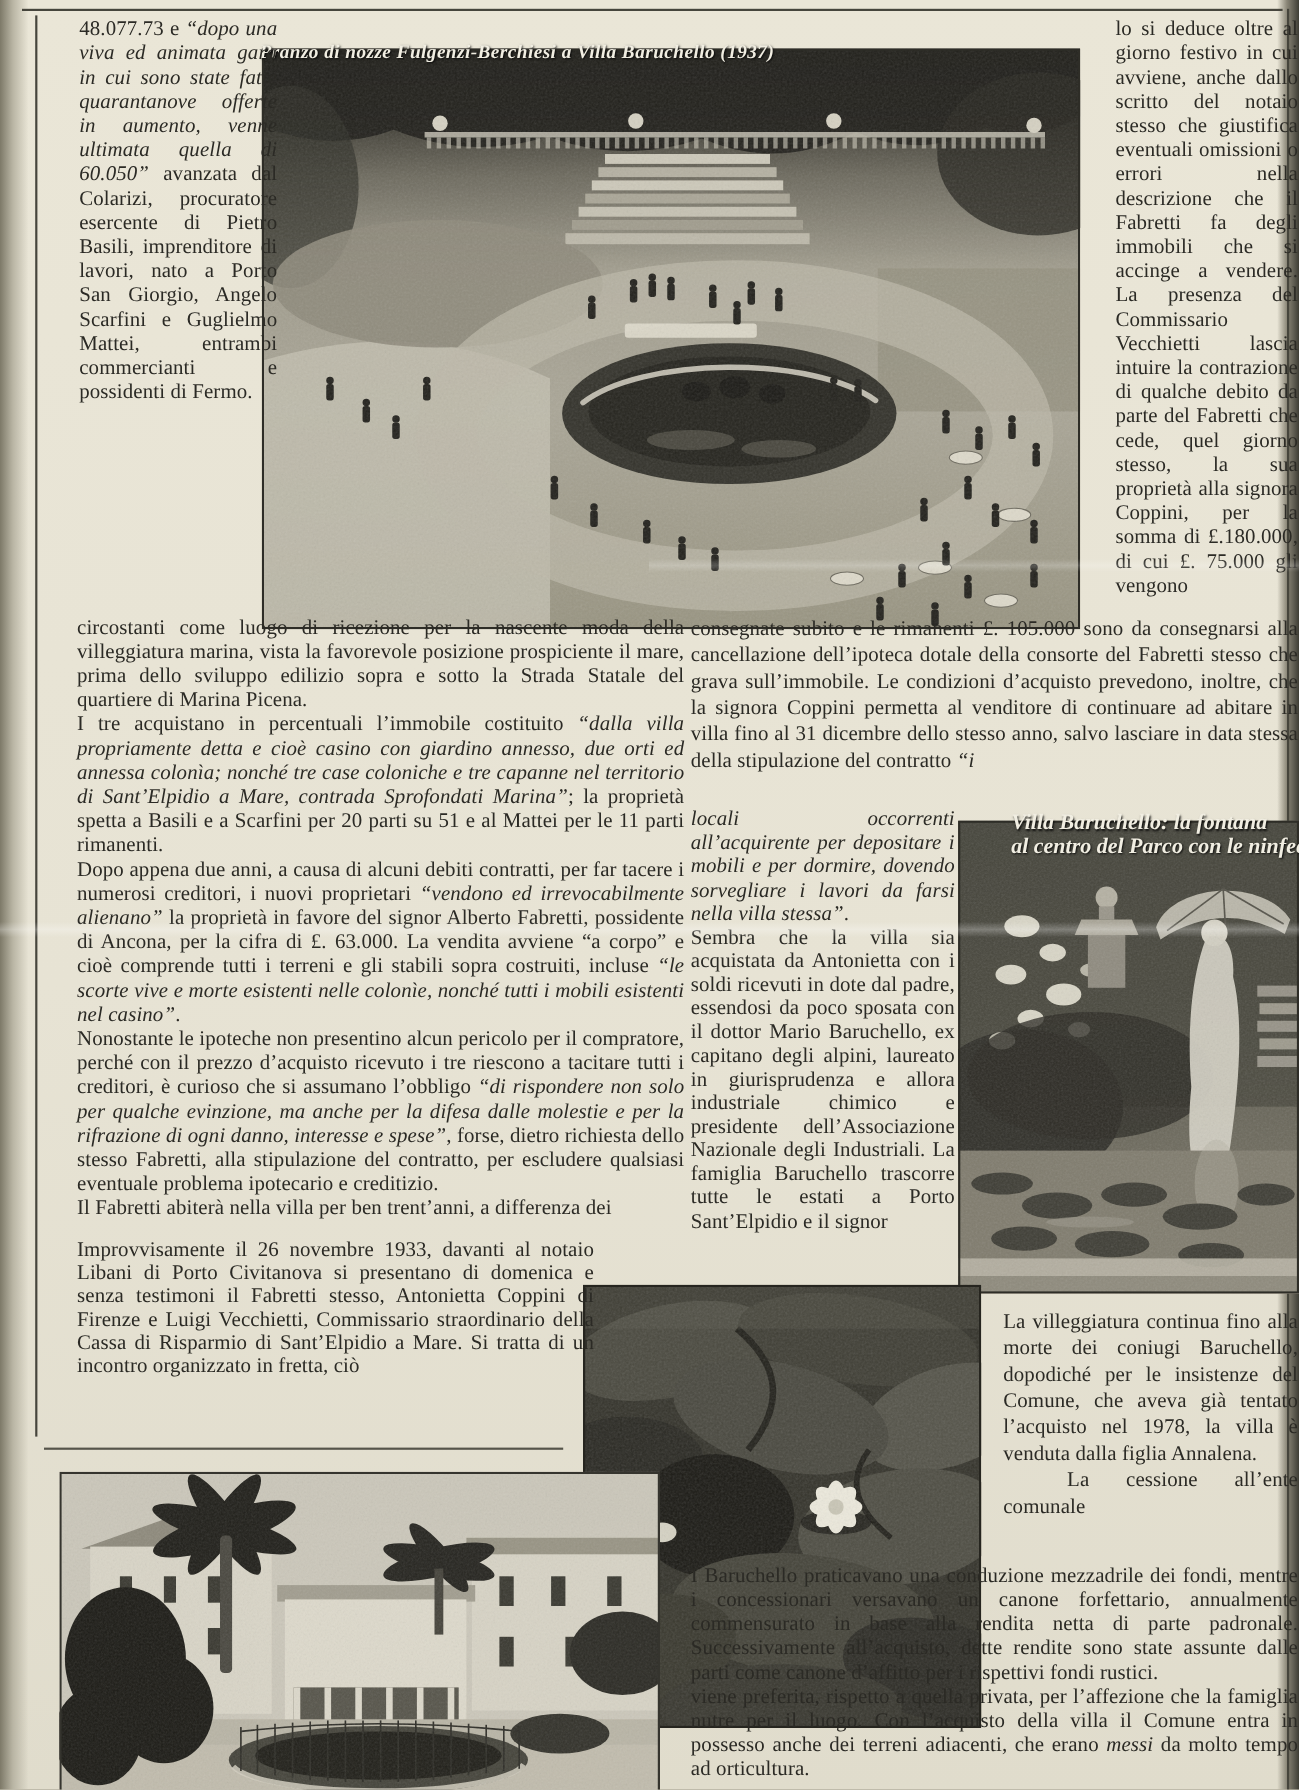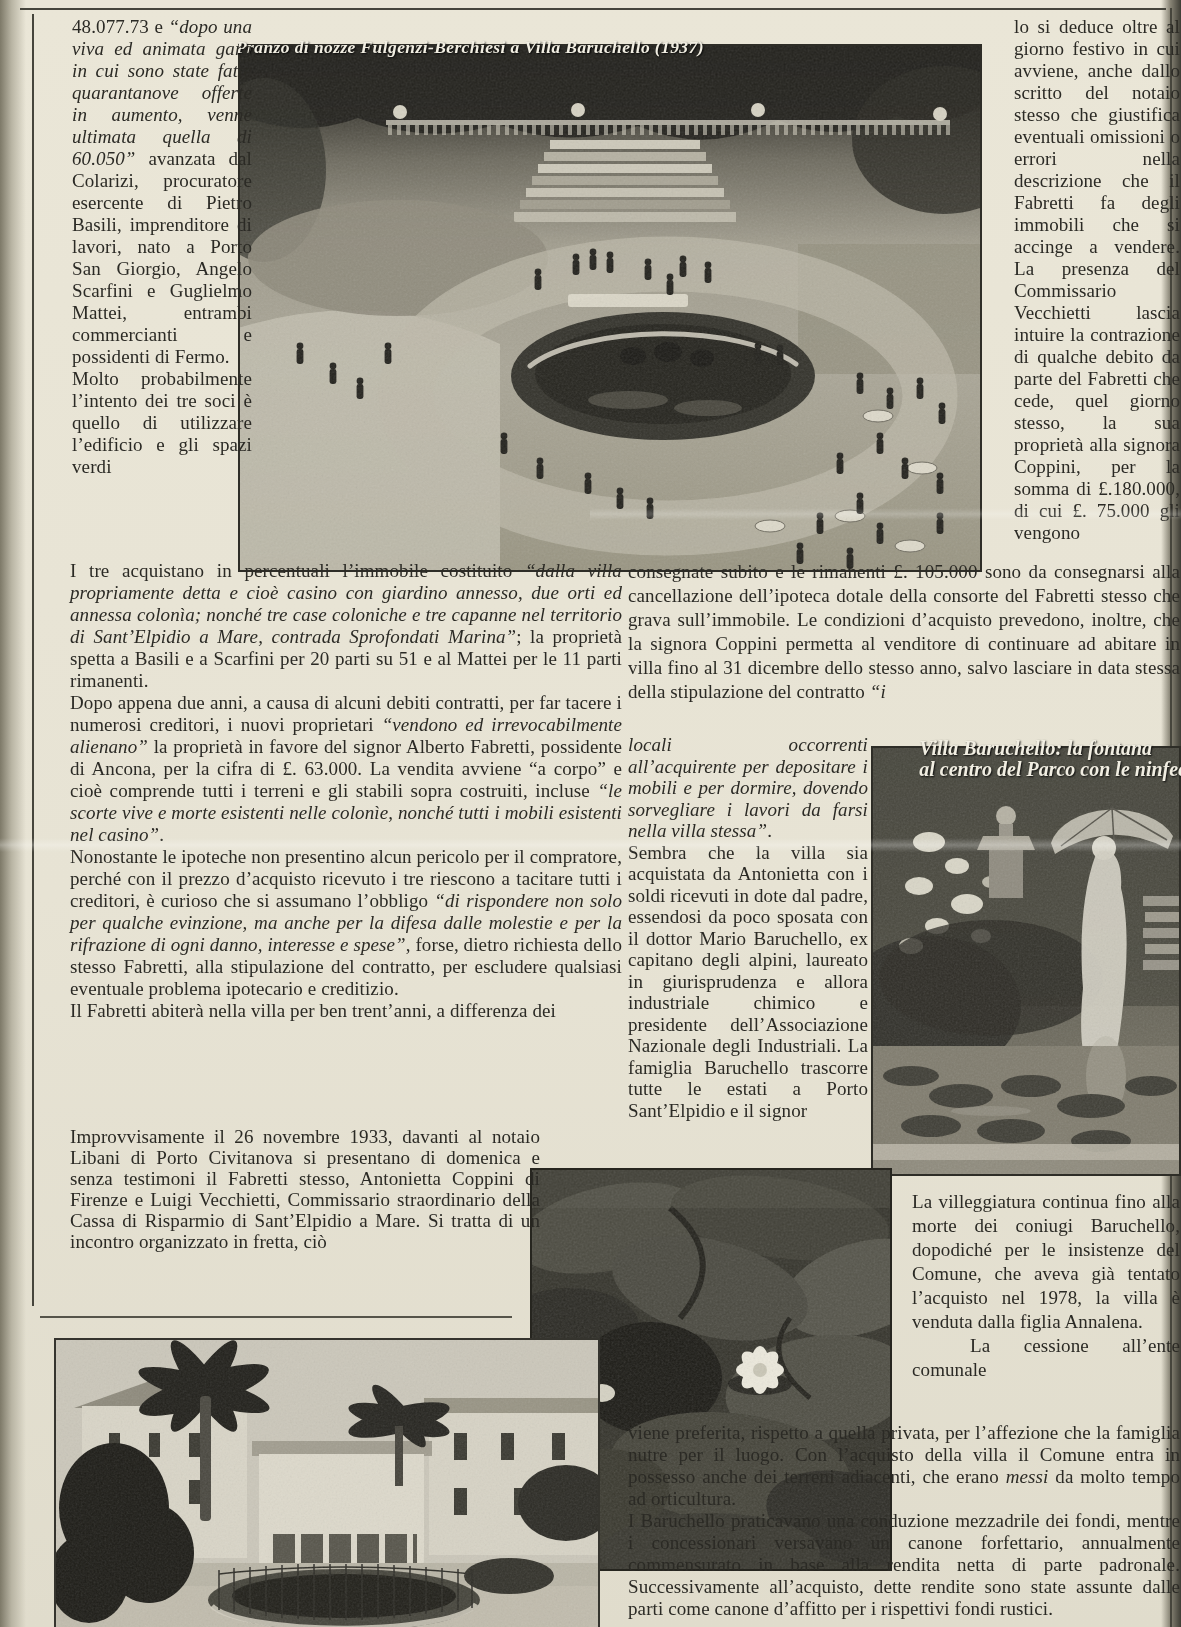--- a/index.html
+++ b/index.html
@@ -345,45 +345,45 @@
         <line x1="418" y1="232" x2="418" y2="270"></line>
         <path d="M165,236 Q290,222 418,236" fill="none"></path>
       </g>
       <rect width="546" height="305" filter="url(#gD)" opacity=".15"></rect>
       <rect x="1" y="1" width="544" height="303" fill="none" stroke="#35342e" stroke-width="2"></rect>
     </svg>
   </figure>
 
   <section class="txt col-left">
       <p class="para"><span>48.077.73 e </span><i>“dopo una viva ed animata gara in cui sono state fatte quarantanove offerte in aumento, venne ultimata quella di 60.050”</i><span> avanzata dal Colarizi, procuratore esercente di Pietro Basili, imprenditore di lavori, nato a Porto San Giorgio, Angelo Scarfini e Guglielmo Mattei, entrambi commercianti e possidenti di Fermo.</span></p>
-      <p class="para"><span>Molto probabilmente l’intento dei tre soci è quello di utilizzare l’edificio e gli spazi verdi</span></p>
     </section>
   <section class="txt col-right">
       <p class="para"><span>lo si deduce oltre al giorno festivo in cui avviene, anche dallo scritto del notaio stesso che giustifica eventuali omissioni o errori nella descrizione che il Fabretti fa degli immobili che si accinge a vendere. La presenza del Commissario Vecchietti lascia intuire la contrazione di qualche debito da parte del Fabretti che cede, quel giorno stesso, la sua proprietà alla signora Coppini, per la somma di £.180.000, di cui £. 75.000 gli vengono</span></p>
     </section>
   <section class="txt main-a">
+      <p class="para"><span>circostanti come luogo di ricezione per la nascente moda della villeggiatura marina, vista la favorevole posizione prospiciente il mare, prima dello sviluppo edilizio sopra e sotto la Strada Statale del quartiere di Marina Picena.</span></p>
       <p class="para"><span>I tre acquistano in percentuali l’immobile costituito </span><i>“dalla villa propriamente detta e cioè casino con giardino annesso, due orti ed annessa colonìa; nonché tre case coloniche e tre capanne nel territorio di Sant’Elpidio a Mare, contrada Sprofondati Marina”</i><span>; la proprietà spetta a Basili e a Scarfini per 20 parti su 51 e al Mattei per le 11 parti rimanenti.</span></p>
       <p class="para"><span>Dopo appena due anni, a causa di alcuni debiti contratti, per far tacere i numerosi creditori, i nuovi proprietari </span><i>“vendono ed irrevocabilmente alienano”</i><span> la proprietà in favore del signor Alberto Fabretti, possidente di Ancona, per la cifra di £. 63.000. La vendita avviene “a corpo” e cioè comprende tutti i terreni e gli stabili sopra costruiti, incluse </span><i>“le scorte vive e morte esistenti nelle colonìe, nonché tutti i mobili esistenti nel casino”</i><span>.</span></p>
       <p class="para"><span>Nonostante le ipoteche non presentino alcun pericolo per il compratore, perché con il prezzo d’acquisto ricevuto i tre riescono a tacitare tutti i creditori, è curioso che si assumano l’obbligo </span><i>“di rispondere non solo per qualche evinzione, ma anche per la difesa dalle molestie e per la rifrazione di ogni danno, interesse e spese”</i><span>, forse, dietro richiesta dello stesso Fabretti, alla stipulazione del contratto, per escludere qualsiasi eventuale problema ipotecario e creditizio.</span></p>
       <p class="para"><span>Il Fabretti abiterà nella villa per ben trent’anni, a differenza dei</span></p>
     </section>
   <section class="txt main-c">
       <p class="para"><span>consegnate subito e le rimanenti £. 105.000 sono da consegnarsi alla cancellazione dell’ipoteca dotale della consorte del Fabretti stesso che grava sull’immobile. Le condizioni d’acquisto prevedono, inoltre, che la signora Coppini permetta al venditore di continuare ad abitare in villa fino al 31 dicembre dello stesso anno, salvo lasciare in data stessa della stipulazione del contratto </span><i>“i</i></p>
     </section>
   <section class="txt main-d">
       <p class="para"><i>locali occorrenti all’acquirente per depositare i mobili e per dormire, dovendo sorvegliare i lavori da farsi nella villa stessa”</i><span>.</span></p>
       <p class="para"><span>Sembra che la villa sia acquistata da Antonietta con i soldi ricevuti in dote dal padre, essendosi da poco sposata con il dottor Mario Baruchello, ex capitano degli alpini, laureato in giurisprudenza e allora industriale chimico e presidente dell’Associazione Nazionale degli Industriali. La famiglia Baruchello trascorre tutte le estati a Porto Sant’Elpidio e il signor</span></p>
     </section>
   <section class="txt main-b">
       <p class="para"><span>Improvvisamente il 26 novembre 1933, davanti al notaio Libani di Porto Civitanova si presentano di domenica e senza testimoni il Fabretti stesso, Antonietta Coppini di Firenze e Luigi Vecchietti, Commissario straordinario della Cassa di Risparmio di Sant’Elpidio a Mare. Si tratta di un incontro organizzato in fretta, ciò</span></p>
     </section>
   <section class="txt main-e">
       <p class="para"><span>La villeggiatura continua fino alla morte dei coniugi Baruchello, dopodiché per le insistenze del Comune, che aveva già tentato l’acquisto nel 1978, la villa è venduta dalla figlia Annalena.</span></p>
       <p class="para indent"><span>La cessione all’ente comunale</span></p>
     </section>
   <section class="txt main-f">
+      <p class="para"><span>I Baruchello praticavano una conduzione mezzadrile dei fondi, mentre i concessionari versavano un canone forfettario, annualmente commensurato in base alla rendita netta di parte padronale. Successivamente all’acquisto, dette rendite sono state assunte dalle parti come canone d’affitto per i rispettivi fondi rustici.</span></p>
       <p class="para"><span>viene preferita, rispetto a quella privata, per l’affezione che la famiglia nutre per il luogo. Con l’acquisto della villa il Comune entra in possesso anche dei terreni adiacenti, che erano </span><i>messi</i><span> da molto tempo ad orticultura.</span></p>
-      <p class="para"><span>I Baruchello praticavano una conduzione mezzadrile dei fondi, mentre i concessionari versavano un canone forfettario, annualmente commensurato in base alla rendita netta di parte padronale. Successivamente all’acquisto, dette rendite sono state assunte dalle parti come canone d’affitto per i rispettivi fondi rustici.</span></p>
     </section>
 
   <div class="crease crease-a"></div>
   <div class="crease crease-b"></div>
 </div>
 
 </body></html>

